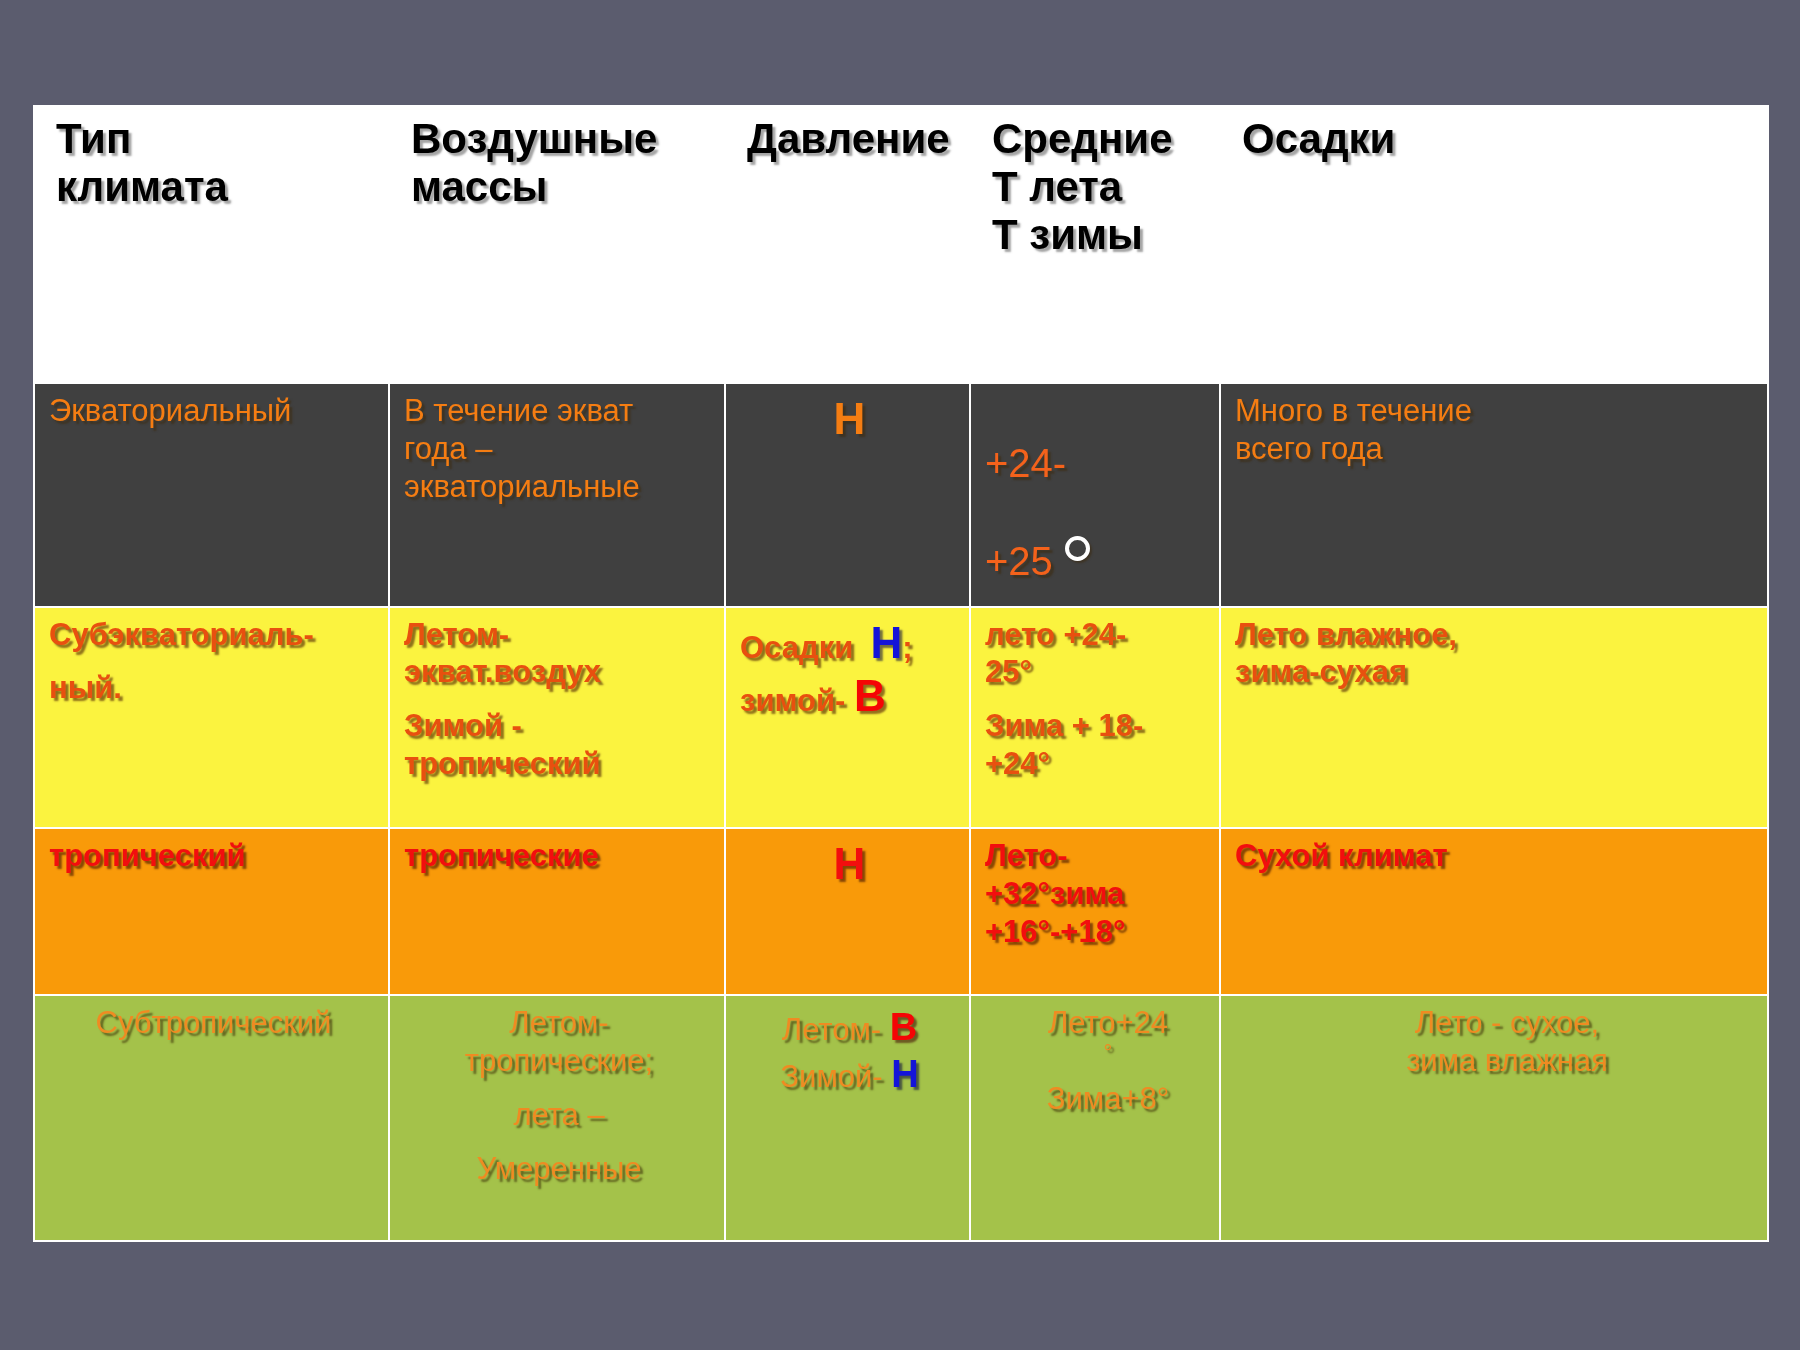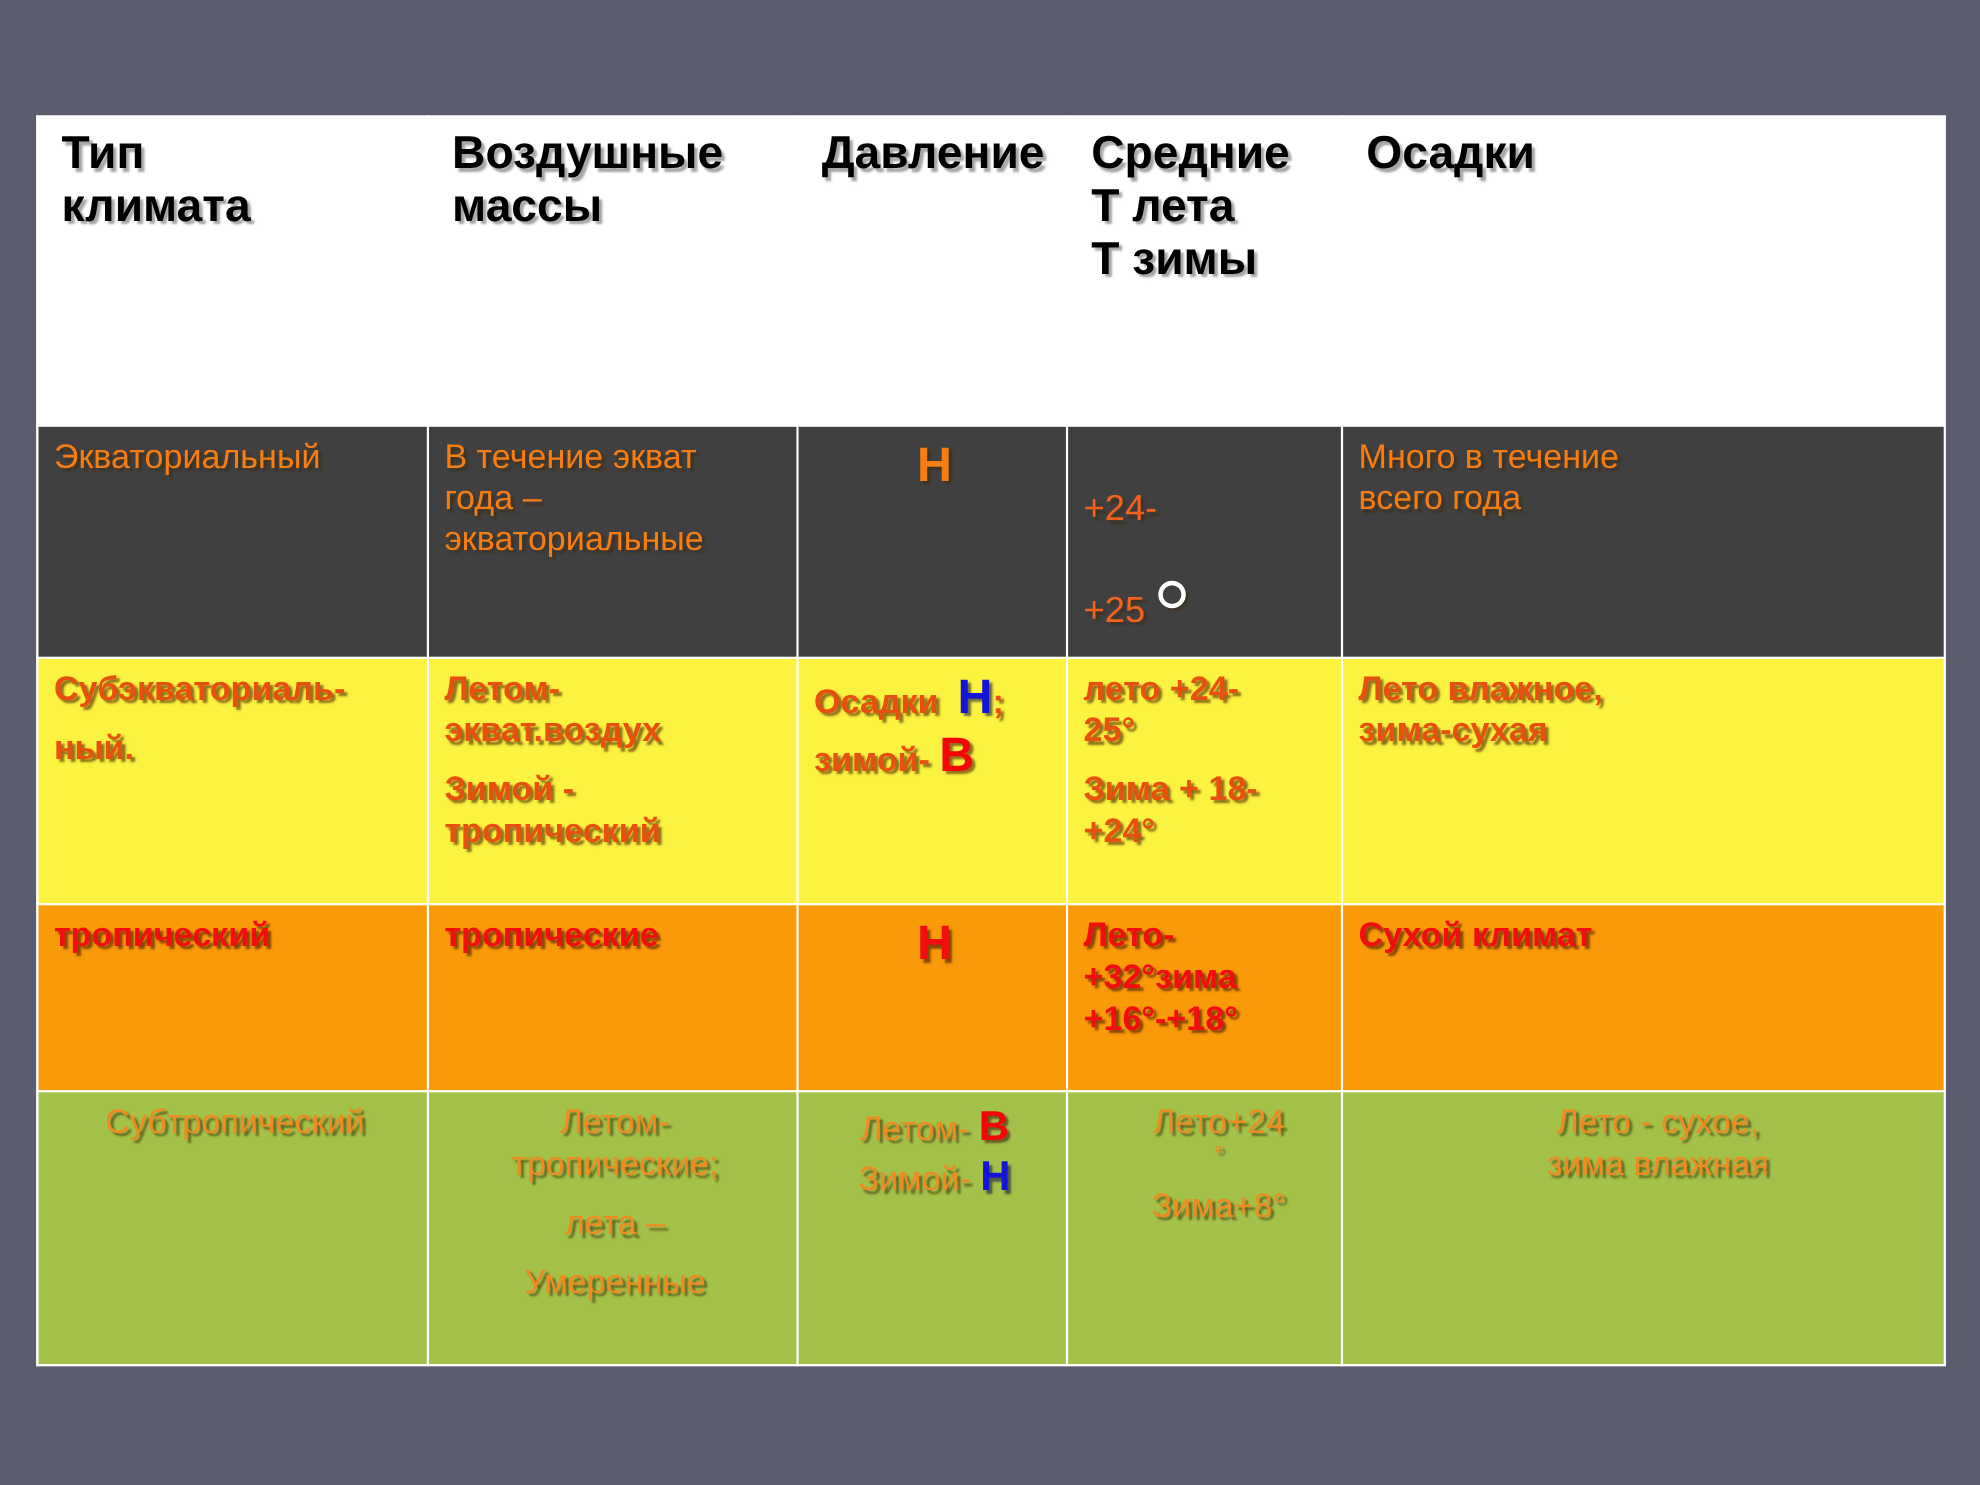--- a/index.html
+++ b/index.html
@@ -77,21 +77,21 @@
     font-weight: normal;
   }
   
   tr.r1 .txt { color: #f57d12; text-shadow: 3px 3px 2px rgba(60,40,10,.55); }
   tr.r2 .txt { color: #e8500f; text-shadow: 3px 3px 2px rgba(70,25,0,.60); font-weight: bold; }
   tr.r3 .txt { color: #f20e0e; text-shadow: 3px 3px 2px rgba(60,15,0,.60); font-weight: bold; }
   tr.r4 .txt { color: #ef8b22; text-shadow: 3px 3px 2px rgba(55,40,5,.60); }
 
   
   .temp1 {
-    font-size: 33px;
+    font-size: 40px;
     line-height: 1.35;
     color: #f4621b !important;
     font-weight: normal;
     margin-top: 44px;
   }
   .temp1 .deg-ring {
     display: inline-block;
     width: 17px; height: 17px;
     border: 4px solid #ffffff;
     border-radius: 50%;

